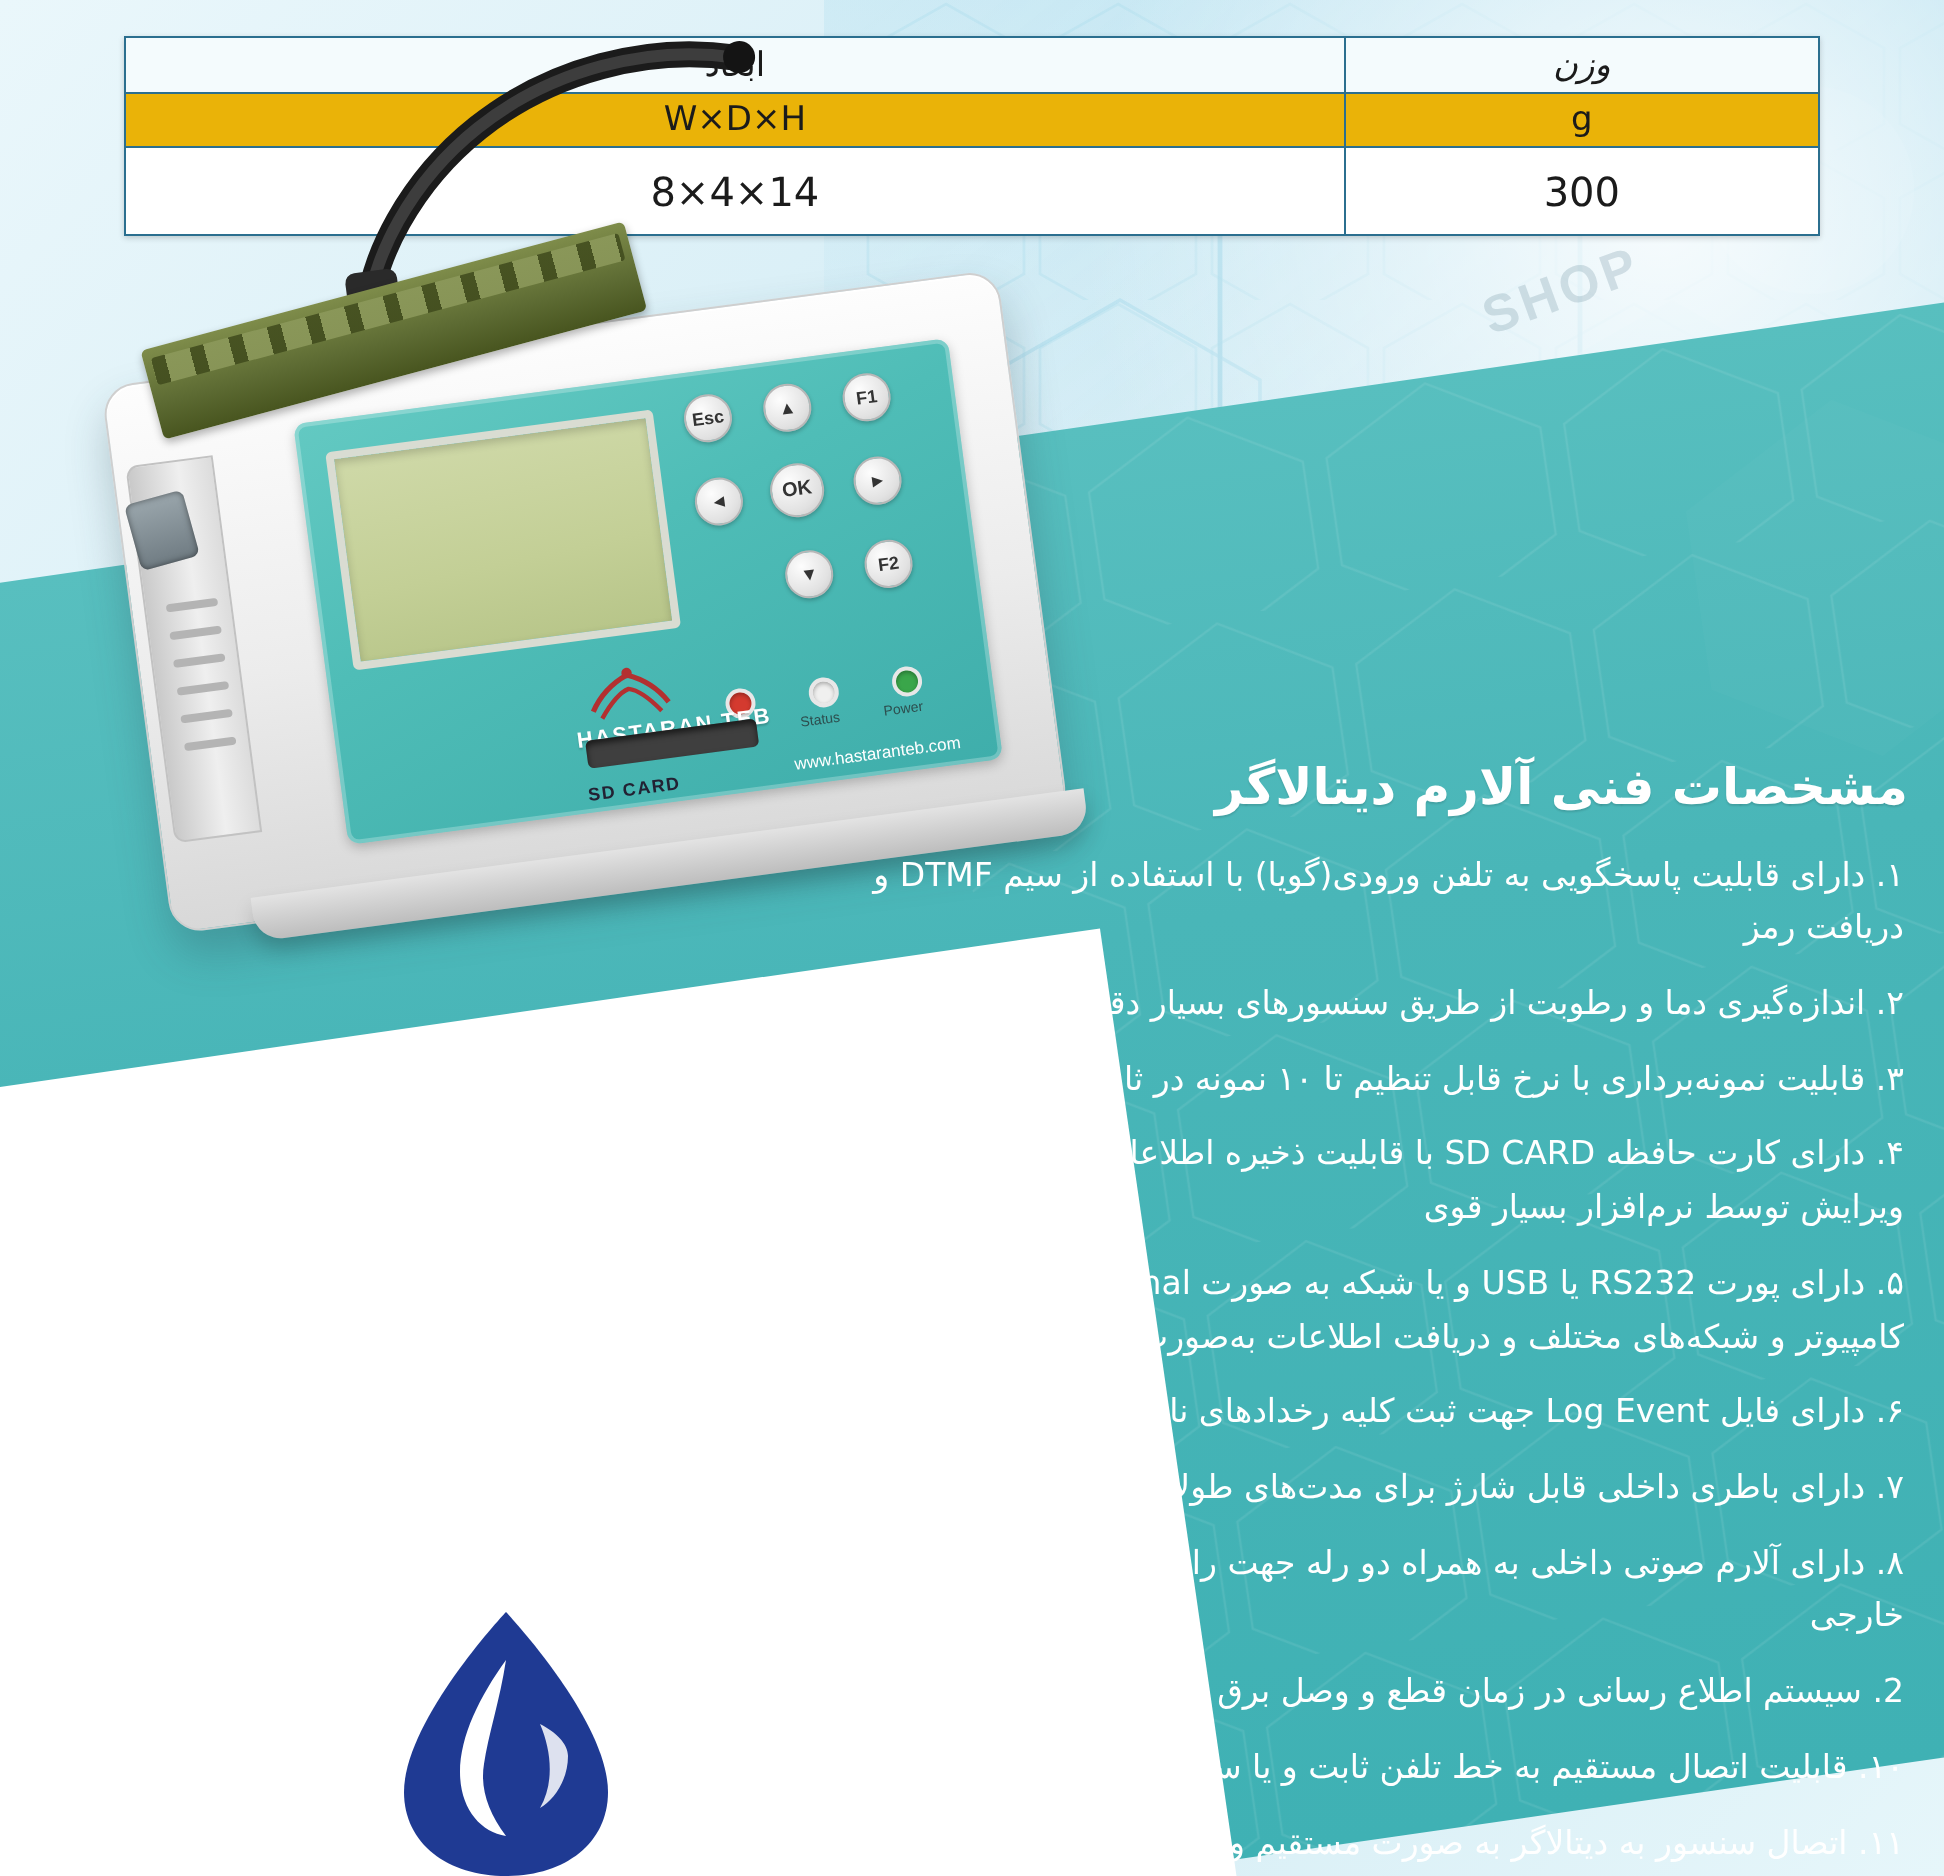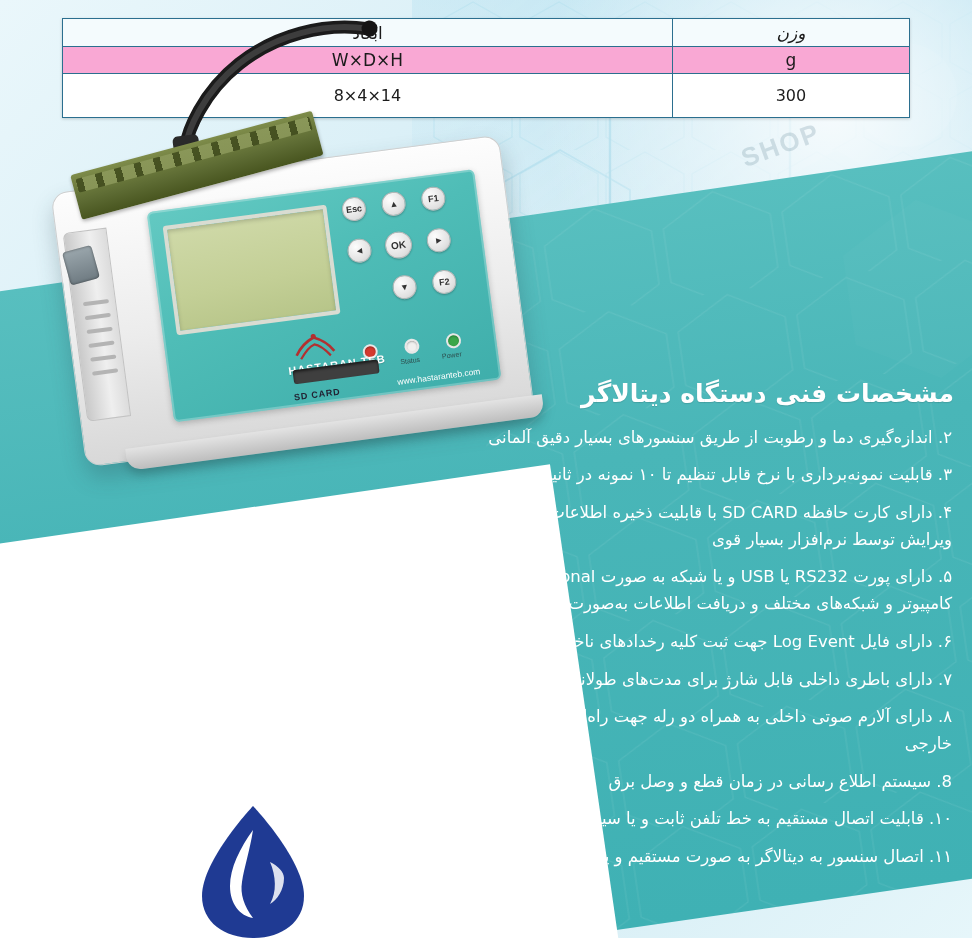--- a/index.html
+++ b/index.html
@@ -60,22 +60,22 @@
   }
   .spec-table td {
     border: 1px solid #2b6f8f;
     text-align: center;
     font-size: 17px;
     color: #1b1b1b;
     padding: 3px 6px;
     font-family: "DejaVu Sans", "Liberation Sans", sans-serif;
   }
   .spec-table tr.head td { background: #f4fbfd; height: 28px; }
-  .spec-table tr.sub td { background: #f9a8d4; height: 26px; border-top: none; }
-  .spec-table tr.vals td { height: 44px; font-size: 16px; }
+  .spec-table tr.sub td { background: #eab308; height: 26px; border-top: none; }
+  .spec-table tr.vals td { height: 44px; font-size: 20px; }
   .col-weight { width: 28%; font-style: italic; }
   .col-dims { width: 72%; }
 
   
   .specs-wrap {
     position: absolute;
     right: 18px; top: 378px;
     width: 560px;
     text-align: right;
     direction: rtl;
@@ -354,29 +354,30 @@
       <div class="bottom-ridge"></div>
     </div>
 
     <div class="term-strip">
       <div class="screws"></div>
     </div>
   </div>
 </div>
 
 <div class="specs-wrap">
-  <h1 class="specs-title">مشخصات فنی دستگاه دیتالاگر</h1>
+  <h1 class="specs-title">مشخصات فنی آلارم دیتالاگر</h1>
+  <p class="spec-item">۱. دارای قابلیت پاسخگویی به تلفن ورودی(گویا) با استفاده از سیم DTMF و دریافت رمز</p>
   <p class="spec-item">۲. اندازه‌گیری دما و رطوبت از طریق سنسورهای بسیار دقیق آلمانی</p>
   <p class="spec-item">۳. قابلیت نمونه‌برداری با نرخ قابل تنظیم تا ۱۰ نمونه در ثانیه</p>
   <p class="spec-item">۴. دارای کارت حافظه SD CARD با قابلیت ذخیره اطلاعات در فایل‌های متنی و ویرایش توسط نرم‌افزار بسیار قوی</p>
   <p class="spec-item">۵. دارای پورت RS232 یا USB و یا شبکه به صورت Optional جهت ارتباط با کامپیوتر و شبکه‌های مختلف و دریافت اطلاعات به‌صورت Online</p>
   <p class="spec-item">۶. دارای فایل Log Event جهت ثبت کلیه رخدادهای ناخواسته و آلارم‌ها</p>
   <p class="spec-item">۷. دارای باطری داخلی قابل شارژ برای مدت‌های طولانی</p>
   <p class="spec-item">۸. دارای آلارم صوتی داخلی به همراه دو رله جهت راه‌اندازی سیستم اخطاردهی خارجی</p>
-  <p class="spec-item">8.  سیستم اطلاع رسانی در زمان قطع و وصل برق</p>
+  <p class="spec-item">2.  سیستم اطلاع رسانی در زمان قطع و وصل برق</p>
   <p class="spec-item">۱۰. قابلیت اتصال مستقیم به خط تلفن ثابت و یا سیم‌کارت</p>
   <p class="spec-item">۱۱. اتصال سنسور به دیتالاگر به صورت مستقیم و یا وایرلس (Optional)</p>
 </div>
 
 <svg class="logo-mark" viewBox="0 0 150 140">
   <path d="M75,6 C75,6 126,60 126,96 C126,122 104,138 75,138 C46,138 24,122 24,96 C24,60 75,6 75,6 Z" fill="#1f3a93"></path>
   <path d="M75,30 C62,48 52,68 52,86 C52,104 62,116 75,118 C66,106 62,94 64,82 C66,68 72,50 75,30 Z" fill="#ffffff"></path>
   <path d="M92,62 C98,76 99,92 92,104 C99,100 106,90 106,78 C106,72 100,66 92,62 Z" fill="#ffffff" opacity=".85"></path>
 </svg>
 

